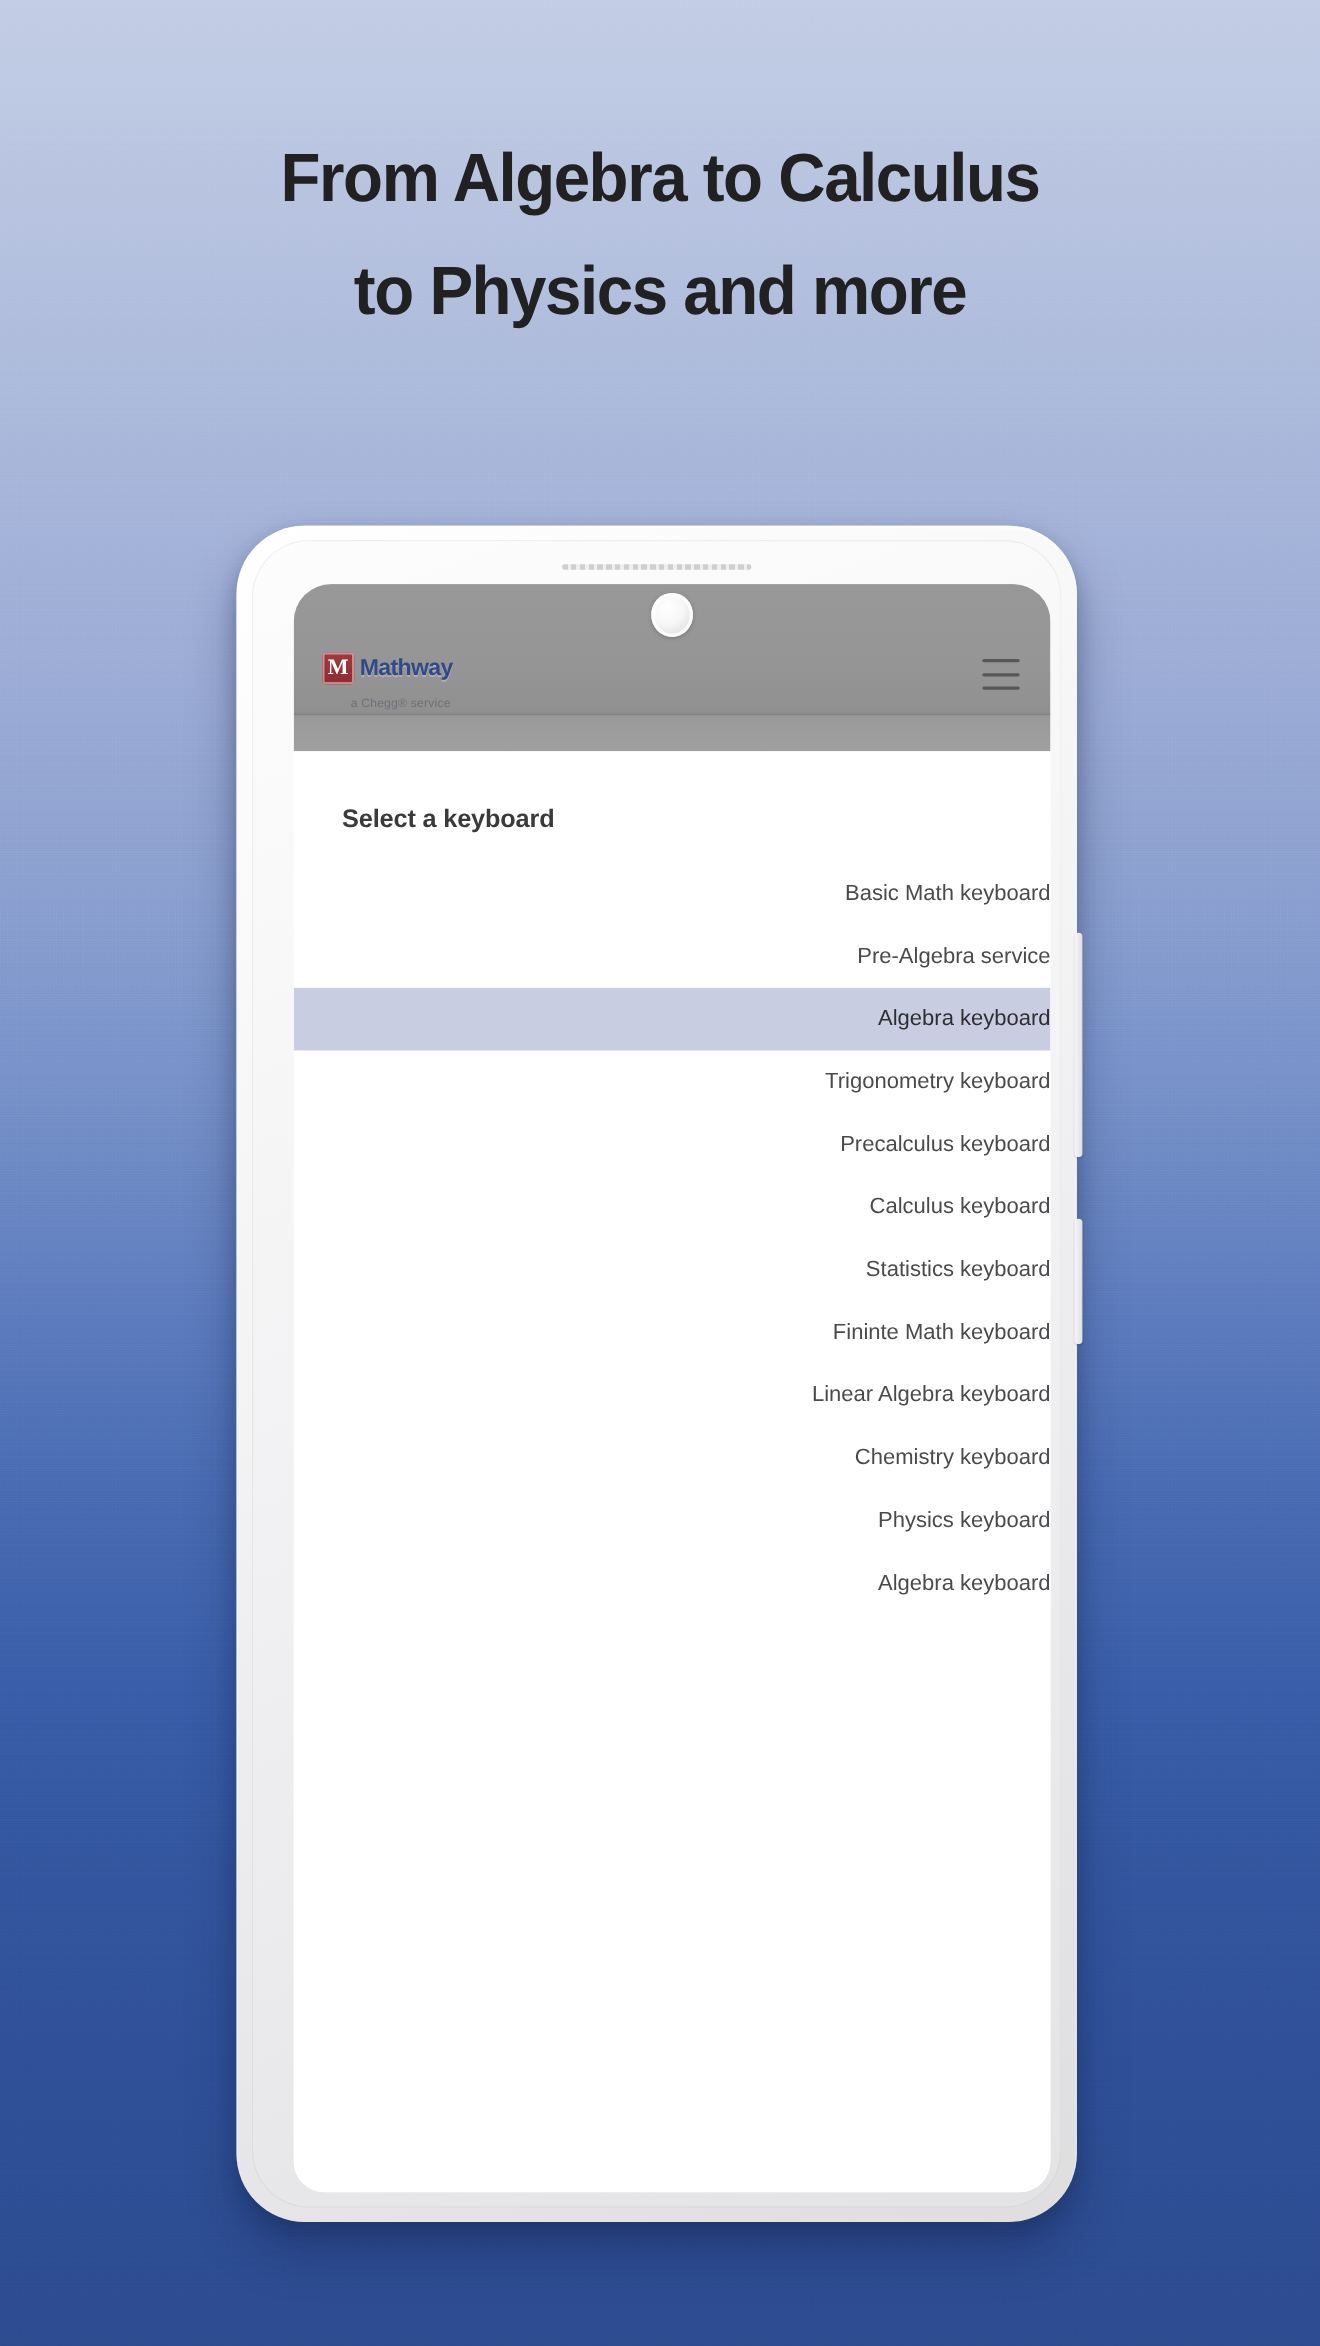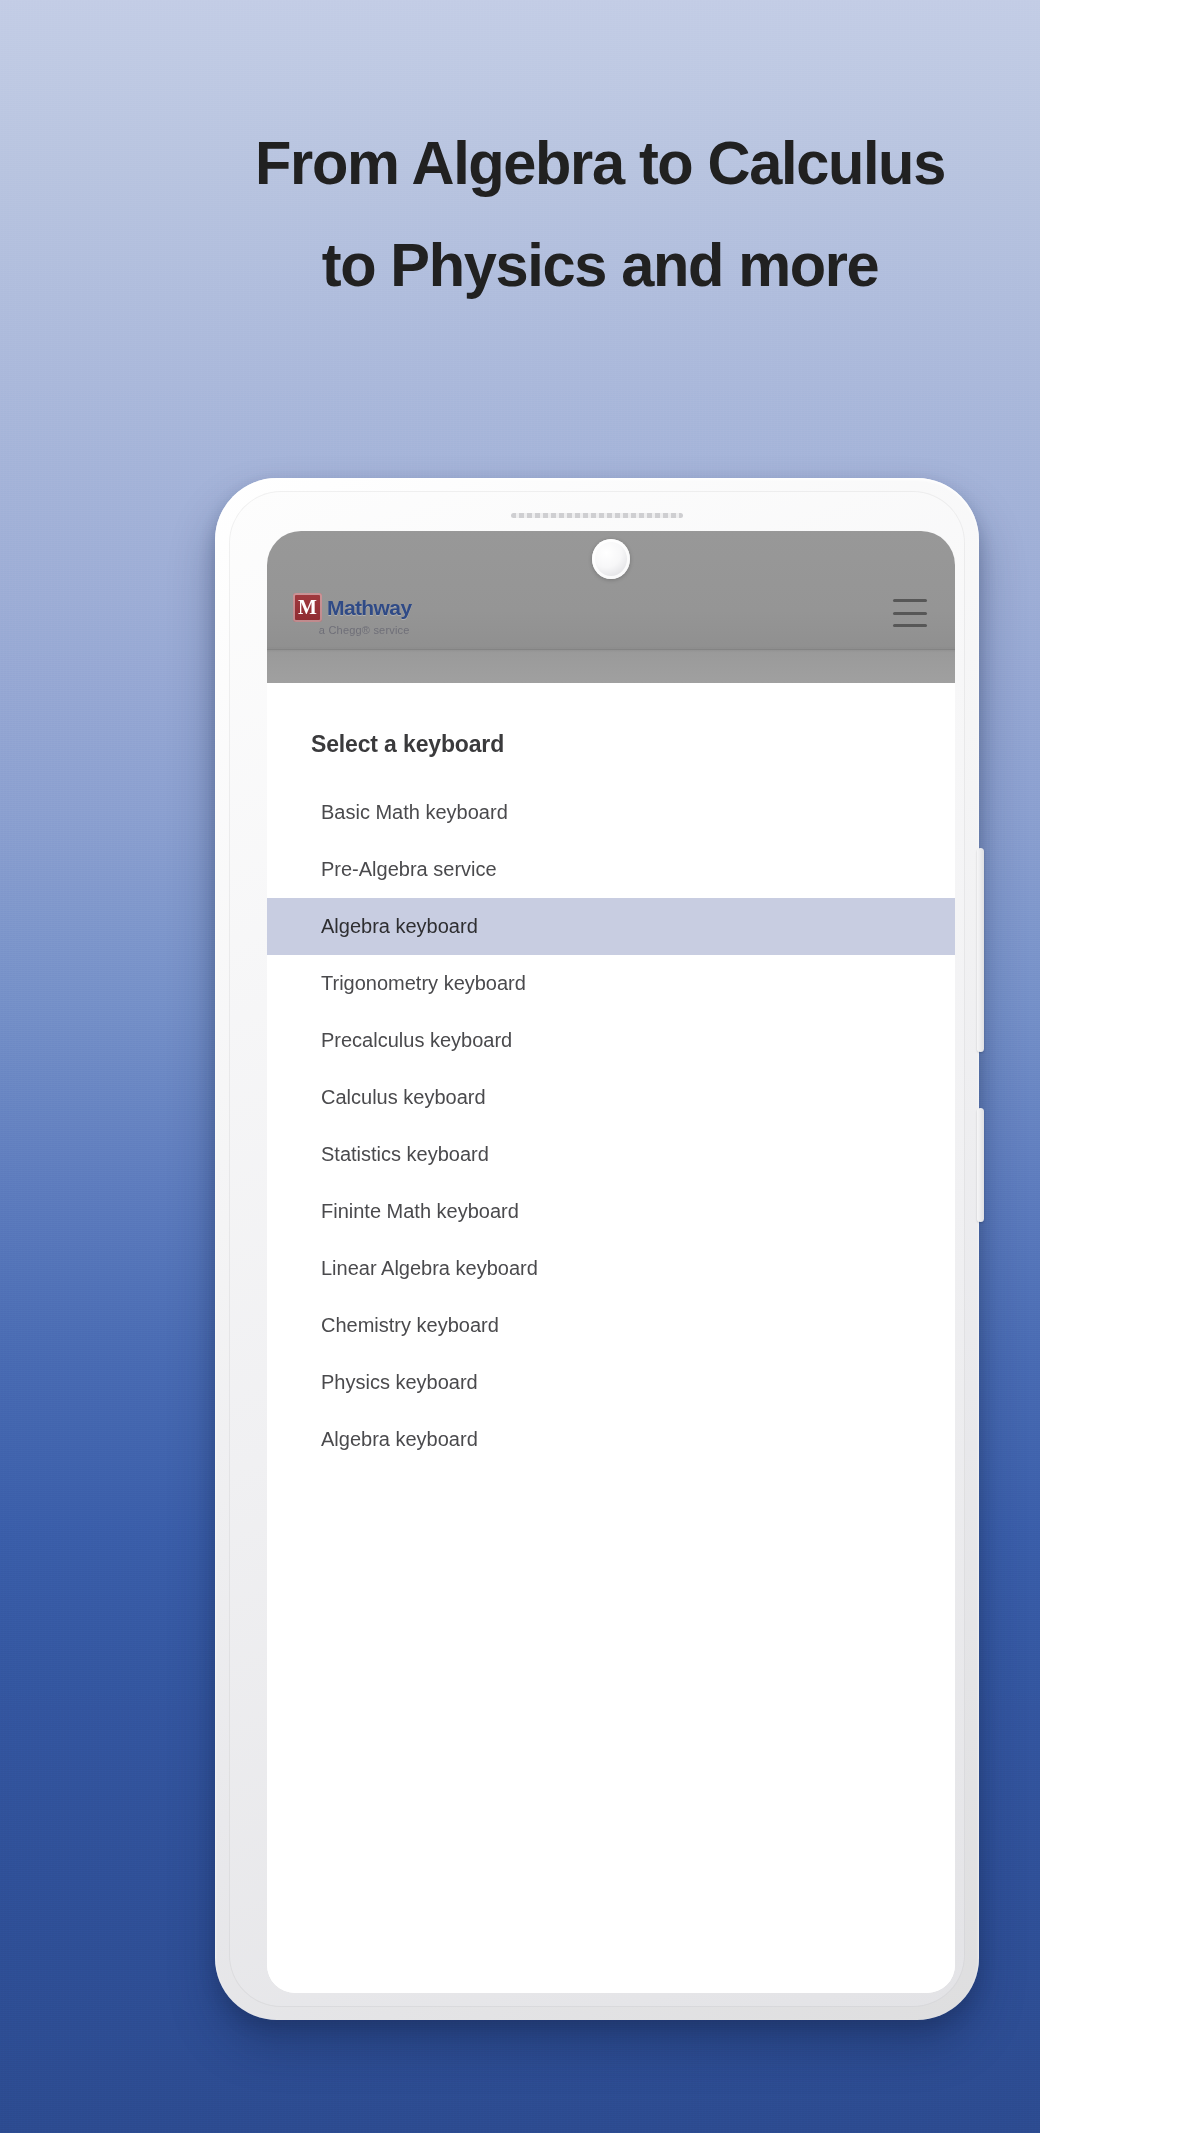--- a/index.html
+++ b/index.html
@@ -7,21 +7,21 @@
   html, body {
     width: 1200px;
     height: 2133px;
     overflow: hidden;
     font-family: "Liberation Sans", sans-serif;
   }
 
   
   #page {
     position: relative;
-    width: 1040px;
+    width: 1200px;
     height: 2133px;
     background:
       linear-gradient(to bottom,
         #c3cde6 0%,
         #b8c4e0 8%,
         #aab8db 18%,
         #9dadd6 28%,
         #8ba0d0 38%,
         #7590c8 47%,
         #5c7bbd 56%,
@@ -194,21 +194,21 @@
   #logo-text {
     color: #2f4a86;
     font-weight: bold;
     font-size: 21px;
     letter-spacing: -.6px;
     font-family: "Liberation Sans", sans-serif;
     text-shadow: 0 1px 0 rgba(255,255,255,.25);
   }
   #logo-tagline {
     align-self: center;
-    margin-top: 2px;
+    margin-top: 12px;
     margin-left: 24px;
     color: #6f6f78;
     font-size: 11px;
     letter-spacing: .2px;
   }
 
   
   #menu-button {
     position: absolute;
     right: 28px;
@@ -244,20 +244,21 @@
     letter-spacing: -.15px;
   }
   .kb-item {
     height: 57px;
     line-height: 57px;
     padding-left: 54px;
     font-size: 20px;
     color: #4a4a4d;
     cursor: pointer;
     white-space: nowrap;
+    text-align: right;
   }
   .kb-item.selected {
     background: #c8cde1;
     font-weight: normal;
     color: #2e2e31;
   }
 </style>
 </head>
 <body>
 

